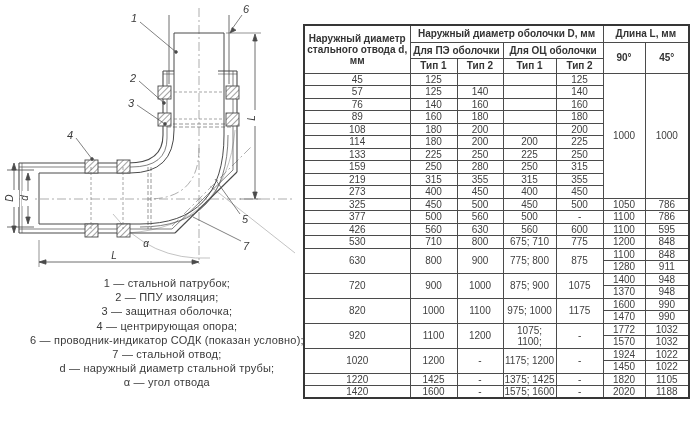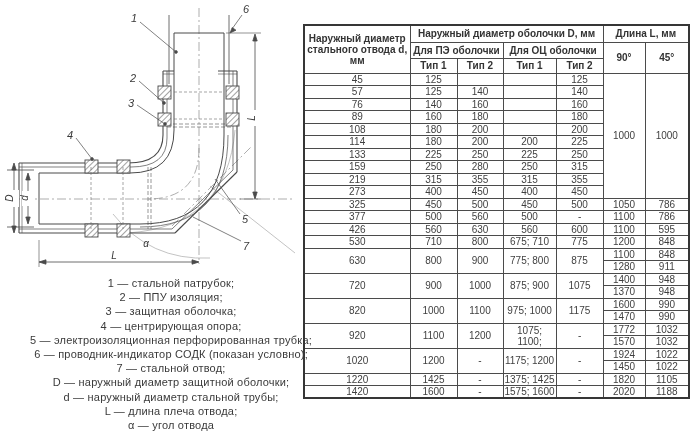--- a/index.html
+++ b/index.html
@@ -166,26 +166,23 @@
   <text class="dwg-num" x="245" y="223" text-anchor="middle">5</text>
   <text class="dwg-num" x="246" y="13" text-anchor="middle">6</text>
   <text class="dwg-num" x="246" y="250" text-anchor="middle">7</text>
 </svg>
 
 <div id="legend">
       <div>1 — стальной патрубок;</div>
       <div>2 — ППУ изоляция;</div>
       <div>3 — защитная оболочка;</div>
       <div>4 — центрирующая опора;</div>
-      <div>5 — электроизоляционная перфорированная трубка;</div>
       <div>6 — проводник-индикатор СОДК (показан условно);</div>
       <div>7 — стальной отвод;</div>
-      <div>D — наружный диаметр защитной оболочки;</div>
       <div>d — наружный диаметр стальной трубы;</div>
-      <div>L — длина плеча отвода;</div>
       <div>α — угол отвода</div>
     </div>
 
 <table id="spec-table">
   <colgroup>
     <col style="width:106px">
         <col style="width:47px">
         <col style="width:46px">
     <col style="width:53px">
         <col style="width:47px">

